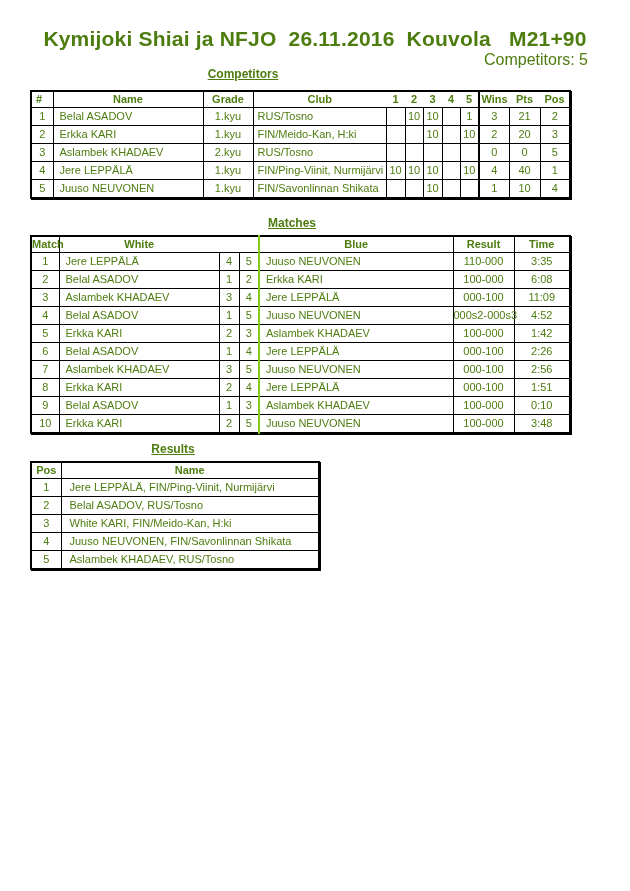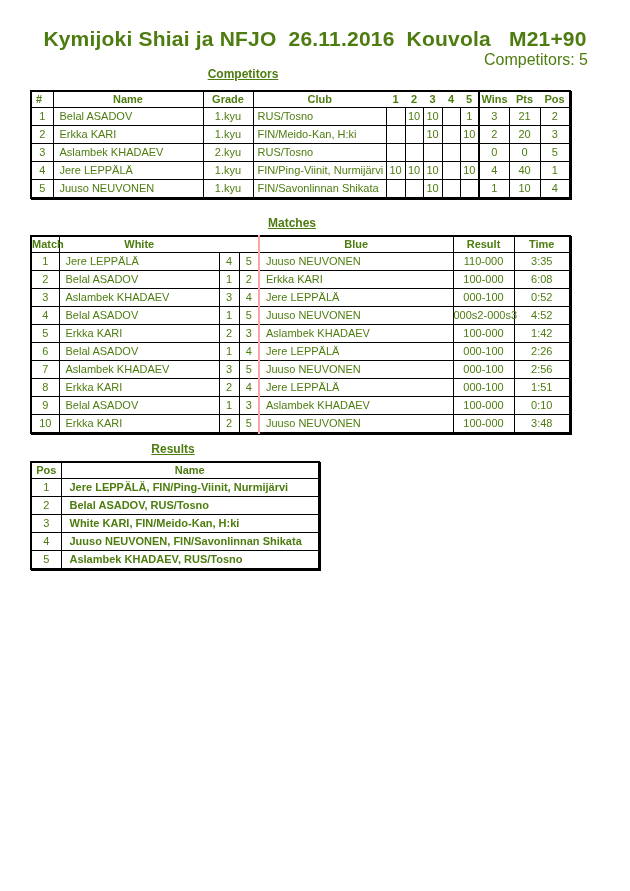--- a/index.html
+++ b/index.html
@@ -39,24 +39,24 @@
   .tbl-competitors td:nth-child(2) { text-align:left; padding-left:6px; }
   .tbl-competitors td:nth-child(4) { text-align:left; padding-left:4px;margin-top:18px; }
   .tbl-competitors th:nth-child(1) { text-align:left; padding-left:4px; }
   .tbl-competitors th:nth-child(10),
   .tbl-competitors td:nth-child(10) { border-left:2px solid #000; }
 
   .tbl-matches { top:229px; left:30px; width:539px;margin-top:6px; }
   .tbl-matches td:nth-child(2) { text-align:left; padding-left:6px; }
   .tbl-matches td:nth-child(5) { text-align:left; padding-left:6px; }
   .tbl-matches th:nth-child(5),
-  .tbl-matches td:nth-child(5) { border-left:2px solid #fca5a5; }
+  .tbl-matches td:nth-child(5) { border-left:2px solid #84cc16; }
 
   .tbl-results { top:461px; left:30px; width:288px; }
-  .tbl-results td:nth-child(2) { text-align:left; padding-left:8px;font-weight:bold; }
+  .tbl-results td:nth-child(2) { text-align:left; padding-left:8px; }
 </style>
 </head>
 <body>
 
 <div class="page">
 
   <div class="doc-title">Kymijoki Shiai ja NFJO  26.11.2016  Kouvola   M21+90</div>
   <div class="count-label">Competitors: 5</div>
 
   <div class="section-heading h-competitors">Competitors</div>
@@ -206,21 +206,21 @@
           <td>100-000</td>
           <td>6:08</td>
         </tr>
         <tr>
           <td>3</td>
           <td>Aslambek KHADAEV</td>
           <td>3</td>
           <td>4</td>
           <td>Jere LEPPÄLÄ</td>
           <td>000-100</td>
-          <td>0:52</td>
+          <td>11:09</td>
         </tr>
         <tr>
           <td>4</td>
           <td>Belal ASADOV</td>
           <td>1</td>
           <td>5</td>
           <td>Juuso NEUVONEN</td>
           <td>000s2-000s3</td>
           <td>4:52</td>
         </tr>

